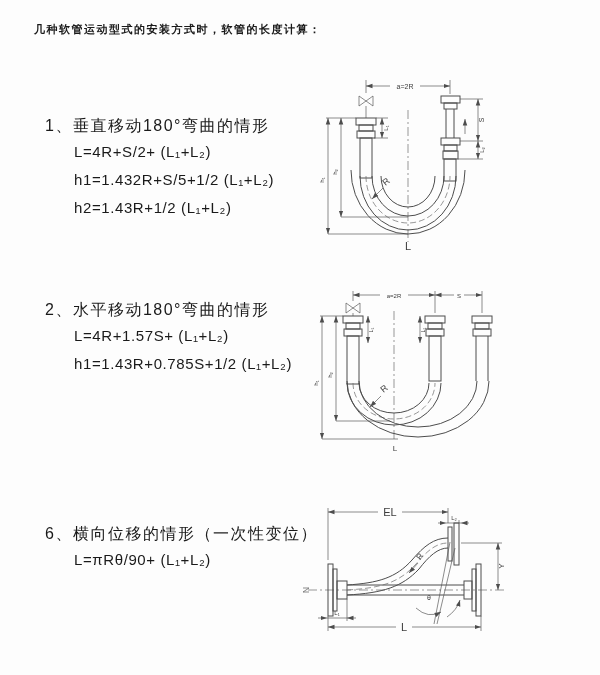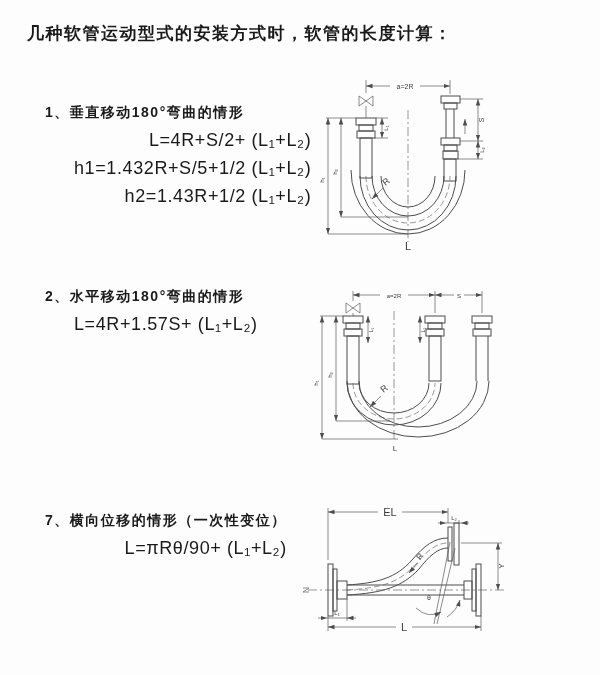--- a/index.html
+++ b/index.html
@@ -2,24 +2,24 @@
 <html><head>
 <meta charset="utf-8">
 <style>
   html,body{margin:0;padding:0;}
   body{
     width:600px;height:675px;position:relative;overflow:hidden;
     background:#fdfdfd;color:#1a1a1a;
     font-family:"Liberation Sans","DejaVu Sans",sans-serif;
   }
   .abs{position:absolute;}
-  .heading{left:27px;top:22px;font-size:17px;font-weight:bold;letter-spacing:1.5px;}
+  .heading{left:34px;top:22px;font-size:11px;font-weight:bold;letter-spacing:1.5px;}
   .sec{position:absolute;left:45px;}
-  .sec-title{font-size:14px;font-weight:bold;letter-spacing:1.5px;height:22px;}
-  .formula{font-size:18px;letter-spacing:0.6px;margin-left:29px;height:28px;line-height:28px;white-space:pre;text-align:right;}
+  .sec-title{font-size:16px;font-weight:normal;letter-spacing:1.5px;height:22px;margin-top:12px;}
+  .formula{font-size:15px;letter-spacing:0.6px;margin-left:29px;height:28px;line-height:28px;white-space:pre;}
   svg{position:absolute;overflow:visible;}
   svg text{font-family:"Liberation Sans","DejaVu Sans",sans-serif;fill:#3c3c3c;}
   .obj{stroke:#4d4d4d;stroke-width:1;fill:none;}
   .thin{stroke:#5a5a5a;stroke-width:0.7;fill:none;}
   .dim{stroke:#5a5a5a;stroke-width:0.7;fill:none;}
   .cl{stroke:#6a6a6a;stroke-width:0.7;fill:none;stroke-dasharray:9 3 2 3;}
   .dsh{stroke:#6a6a6a;stroke-width:0.7;fill:none;stroke-dasharray:6 3;}
   .lbl7{font-size:7px;}
   .lbl6{font-size:6px;}
   .lbl5{font-size:5.5px;}
@@ -38,24 +38,25 @@
   <div class="sec" style="top:104px">
     <div class="sec-title">1、垂直移动180°弯曲的情形</div>
     <div class="formula">L=4R+S/2+ (L₁+L₂)</div>
     <div class="formula">h1=1.432R+S/5+1/2 (L₁+L₂)</div>
     <div class="formula">h2=1.43R+1/2 (L₁+L₂)</div>
   </div>
 
   <div class="sec" style="top:288px">
     <div class="sec-title">2、水平移动180°弯曲的情形</div>
     <div class="formula">L=4R+1.57S+ (L₁+L₂)</div>
+    <div class="formula">h1=1.43R+0.785S+1/2 (L₁+L₂)</div>
   </div>
 
   <div class="sec" style="top:512px">
-    <div class="sec-title">7、横向位移的情形（一次性变位）</div>
+    <div class="sec-title">6、横向位移的情形（一次性变位）</div>
     <div class="formula">L=πRθ/90+ (L₁+L₂)</div>
   </div>
 
   <svg style="left:308px;top:72px" width="285" height="190" viewBox="0 0 285 190">
     <defs>
       <marker id="a1" markerWidth="8" markerHeight="8" refX="6.5" refY="2.75" orient="auto-start-reverse" markerUnits="userSpaceOnUse">
         <path d="M0,0.5L6.5,2.75L0,5Z" fill="#4d4d4d"></path>
       </marker>
       <pattern id="p1" width="3.5" height="3.5" patternUnits="userSpaceOnUse">
         <path d="M0,0L3.5,3.5M3.5,0L0,3.5" stroke="#8a8a8a" stroke-width="0.5"></path>

